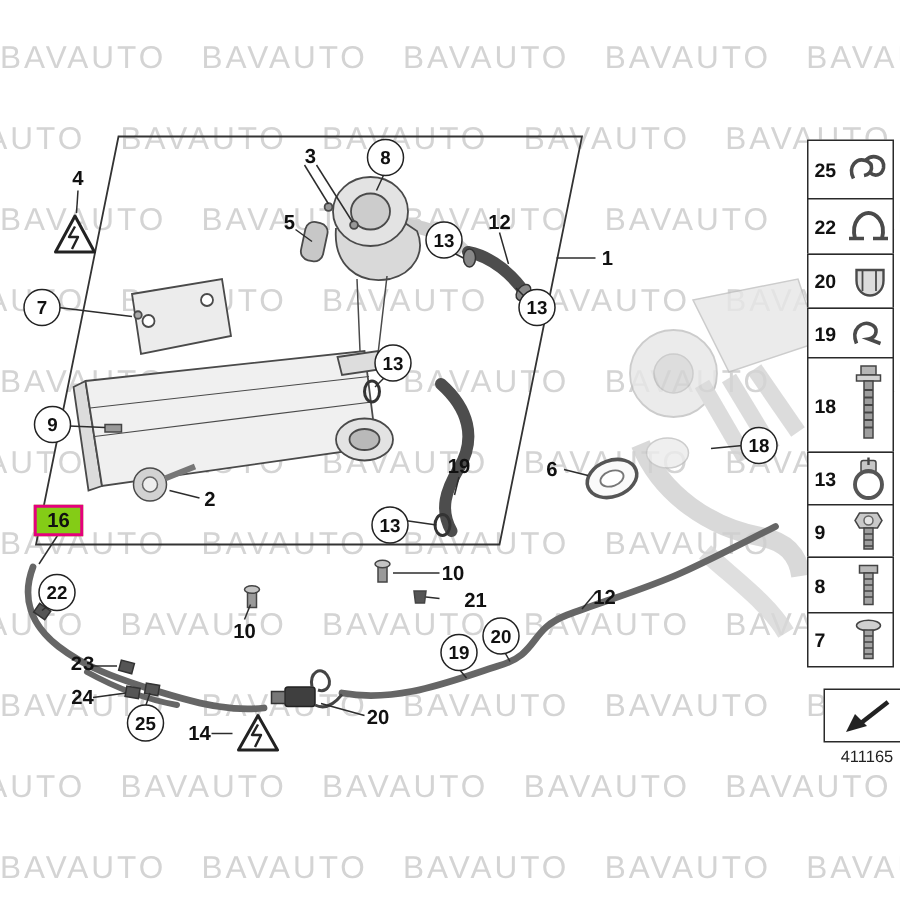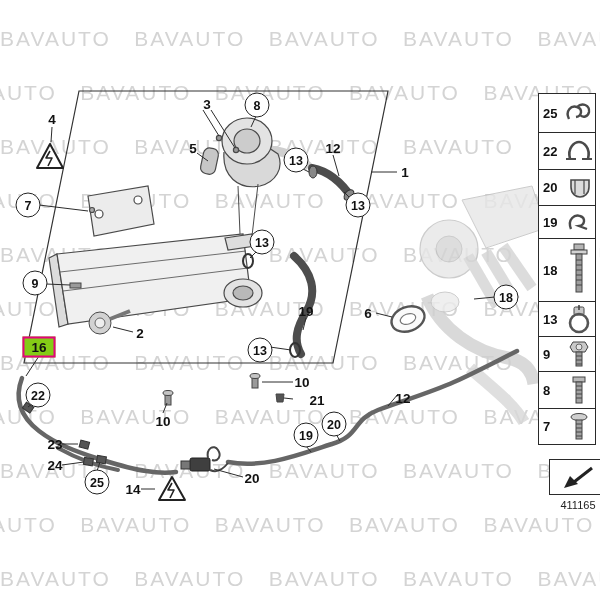--- a/index.html
+++ b/index.html
@@ -194,21 +194,21 @@
       <div class="callout plain" style="left: 140px; top: 333px;">2</div>
       <div class="callout circled" style="left: 260px; top: 350px;">13</div>
       <div class="callout boxed" style="left: 39px; top: 347px;">16</div>
       <div class="callout circled" style="left: 38px; top: 395px;">22</div>
       <div class="callout plain" style="left: 302px; top: 382px;">10</div>
       <div class="callout plain" style="left: 302px; top: 400px; margin-left: 15px;">21</div>
       <div class="callout plain" style="left: 403px; top: 398px;">12</div>
       <div class="callout plain" style="left: 163px; top: 421px;">10</div>
       <div class="callout circled" style="left: 334px; top: 424px;">20</div>
       <div class="callout circled" style="left: 306px; top: 435px;">19</div>
-      <div class="callout plain" style="left: 55px; top: 444px;">23</div>
+      <div class="callout plain" style="left: 55px; top: 444px; font-family: Liberation Mono, monospace;">23</div>
       <div class="callout plain" style="left: 55px; top: 465px;">24</div>
       <div class="callout circled" style="left: 97px; top: 482px;">25</div>
       <div class="callout plain" style="left: 133px; top: 489px;">14</div>
       <div class="callout plain" style="left: 252px; top: 478px;">20</div>
     </div>
 
   <div class="sidebar">
 
   <div class="sidebar-box" style="height: 40px;">
         <span class="num">25</span>

